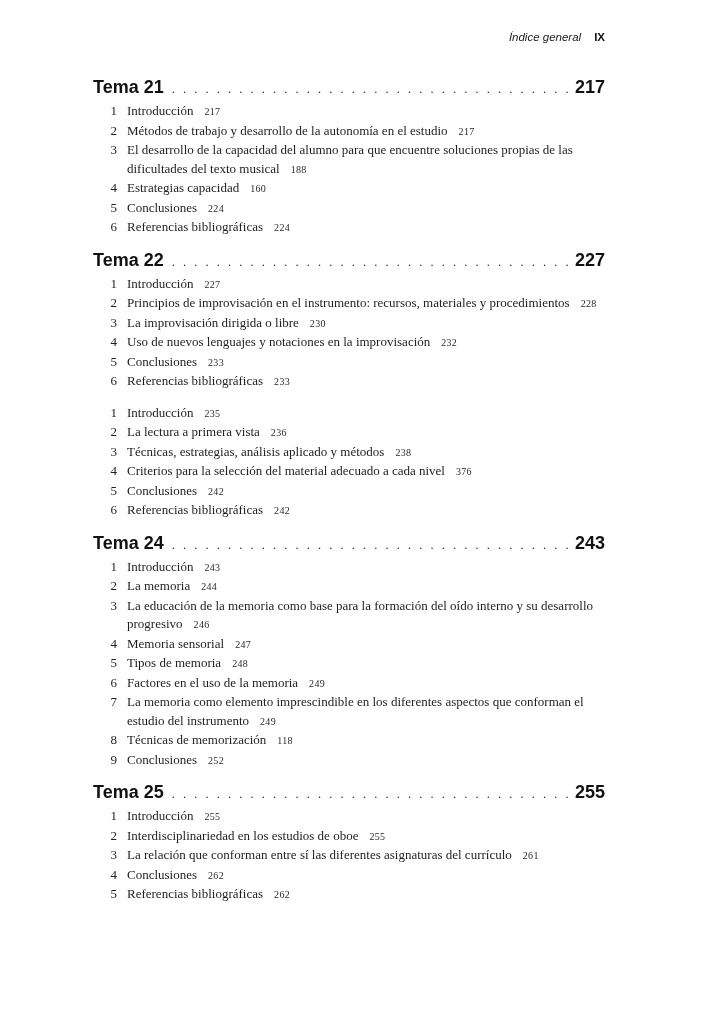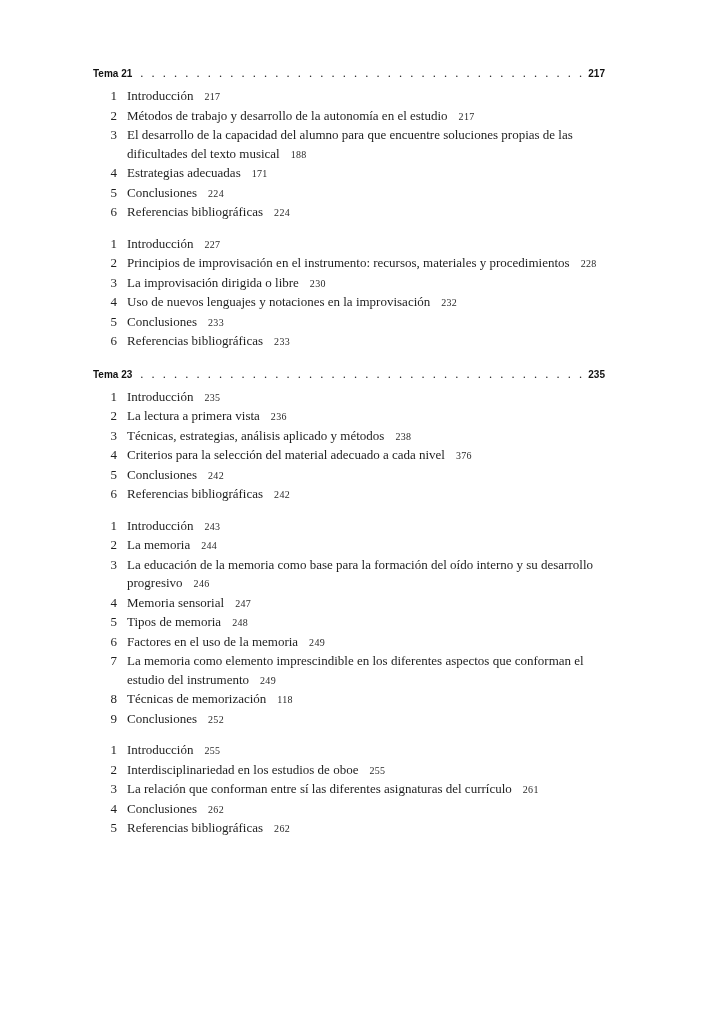--- a/index.html
+++ b/index.html
@@ -29,21 +29,21 @@
 
   .toc { margin-top: 33px; }
 
   .toc-section { margin-bottom: 12px; }
 
   .section-heading {
     display: flex;
     align-items: baseline;
     font-family: "Liberation Sans", sans-serif;
     font-weight: bold;
-    font-size: 10px;
+    font-size: 18px;
     line-height: 20px;
     color: #111;
     margin-bottom: 3px;
   }
   .section-title { white-space: nowrap; }
   .section-page { white-space: nowrap; }
   .dots {
     flex: 1;
     overflow: hidden;
     white-space: nowrap;
@@ -79,20 +79,24 @@
     margin-left: 11px;
     letter-spacing: 0.3px;
     color: #2a2a2a;
   }
 </style>
 </head>
 <body>
 
 <div class="page">
 
+  <div class="running-header">
+    <span class="running-title">Índice general</span>
+    <span class="folio">IX</span>
+  </div>
 
   <div class="toc" id="sections-root">
   <section class="toc-section">
     <div class="section-heading">
       <span class="section-title">Tema 21</span>
       <span class="dots"></span>
       <span class="section-page">217</span>
     </div>
     <ol class="items">
   <li class="toc-item">
@@ -105,36 +109,41 @@
     <span class="item-body"><span class="item-text">Métodos de trabajo y desarrollo de la autonomía en el estudio</span><span class="item-page">217</span></span>
   </li>
 
   <li class="toc-item">
     <span class="item-num">3</span>
     <span class="item-body"><span class="item-text">El desarrollo de la capacidad del alumno para que encuentre soluciones propias de las dificultades del texto musical</span><span class="item-page">188</span></span>
   </li>
 
   <li class="toc-item">
     <span class="item-num">4</span>
-    <span class="item-body"><span class="item-text">Estrategias adecuadas</span><span class="item-page">171</span></span>
+    <span class="item-body"><span class="item-text">Estrategias capacidad</span><span class="item-page">160</span></span>
   </li>
 
   <li class="toc-item">
     <span class="item-num">5</span>
     <span class="item-body"><span class="item-text">Conclusiones</span><span class="item-page">224</span></span>
   </li>
 
   <li class="toc-item">
     <span class="item-num">6</span>
     <span class="item-body"><span class="item-text">Referencias bibliográficas</span><span class="item-page">224</span></span>
   </li>
 </ol>
   </section>
 
   <section class="toc-section">
+    <div class="section-heading">
+      <span class="section-title">Tema 22</span>
+      <span class="dots"></span>
+      <span class="section-page">227</span>
+    </div>
     <ol class="items">
   <li class="toc-item">
     <span class="item-num">1</span>
     <span class="item-body"><span class="item-text">Introducción</span><span class="item-page">227</span></span>
   </li>
 
   <li class="toc-item">
     <span class="item-num">2</span>
     <span class="item-body"><span class="item-text">Principios de improvisación en el instrumento: recursos, materiales y procedimientos</span><span class="item-page">228</span></span>
   </li>
@@ -155,25 +164,20 @@
   </li>
 
   <li class="toc-item">
     <span class="item-num">6</span>
     <span class="item-body"><span class="item-text">Referencias bibliográficas</span><span class="item-page">233</span></span>
   </li>
 </ol>
   </section>
 
   <section class="toc-section">
-    <div class="section-heading">
-      <span class="section-title">Tema 23</span>
-      <span class="dots"></span>
-      <span class="section-page">235</span>
-    </div>
     <ol class="items">
   <li class="toc-item">
     <span class="item-num">1</span>
     <span class="item-body"><span class="item-text">Introducción</span><span class="item-page">235</span></span>
   </li>
 
   <li class="toc-item">
     <span class="item-num">2</span>
     <span class="item-body"><span class="item-text">La lectura a primera vista</span><span class="item-page">236</span></span>
   </li>
@@ -194,20 +198,25 @@
   </li>
 
   <li class="toc-item">
     <span class="item-num">6</span>
     <span class="item-body"><span class="item-text">Referencias bibliográficas</span><span class="item-page">242</span></span>
   </li>
 </ol>
   </section>
 
   <section class="toc-section">
+    <div class="section-heading">
+      <span class="section-title">Tema 24</span>
+      <span class="dots"></span>
+      <span class="section-page">243</span>
+    </div>
     <ol class="items">
   <li class="toc-item">
     <span class="item-num">1</span>
     <span class="item-body"><span class="item-text">Introducción</span><span class="item-page">243</span></span>
   </li>
 
   <li class="toc-item">
     <span class="item-num">2</span>
     <span class="item-body"><span class="item-text">La memoria</span><span class="item-page">244</span></span>
   </li>
@@ -244,20 +253,25 @@
 
   <li class="toc-item">
     <span class="item-num">9</span>
     <span class="item-body"><span class="item-text">Conclusiones</span><span class="item-page">252</span></span>
   </li>
 
 </ol>
   </section>
 
   <section class="toc-section">
+    <div class="section-heading">
+      <span class="section-title">Tema 25</span>
+      <span class="dots"></span>
+      <span class="section-page">255</span>
+    </div>
     <ol class="items">
   <li class="toc-item">
     <span class="item-num">1</span>
     <span class="item-body"><span class="item-text">Introducción</span><span class="item-page">255</span></span>
   </li>
 
   <li class="toc-item">
     <span class="item-num">2</span>
     <span class="item-body"><span class="item-text">Interdisciplinariedad en los estudios de oboe</span><span class="item-page">255</span></span>
   </li>

